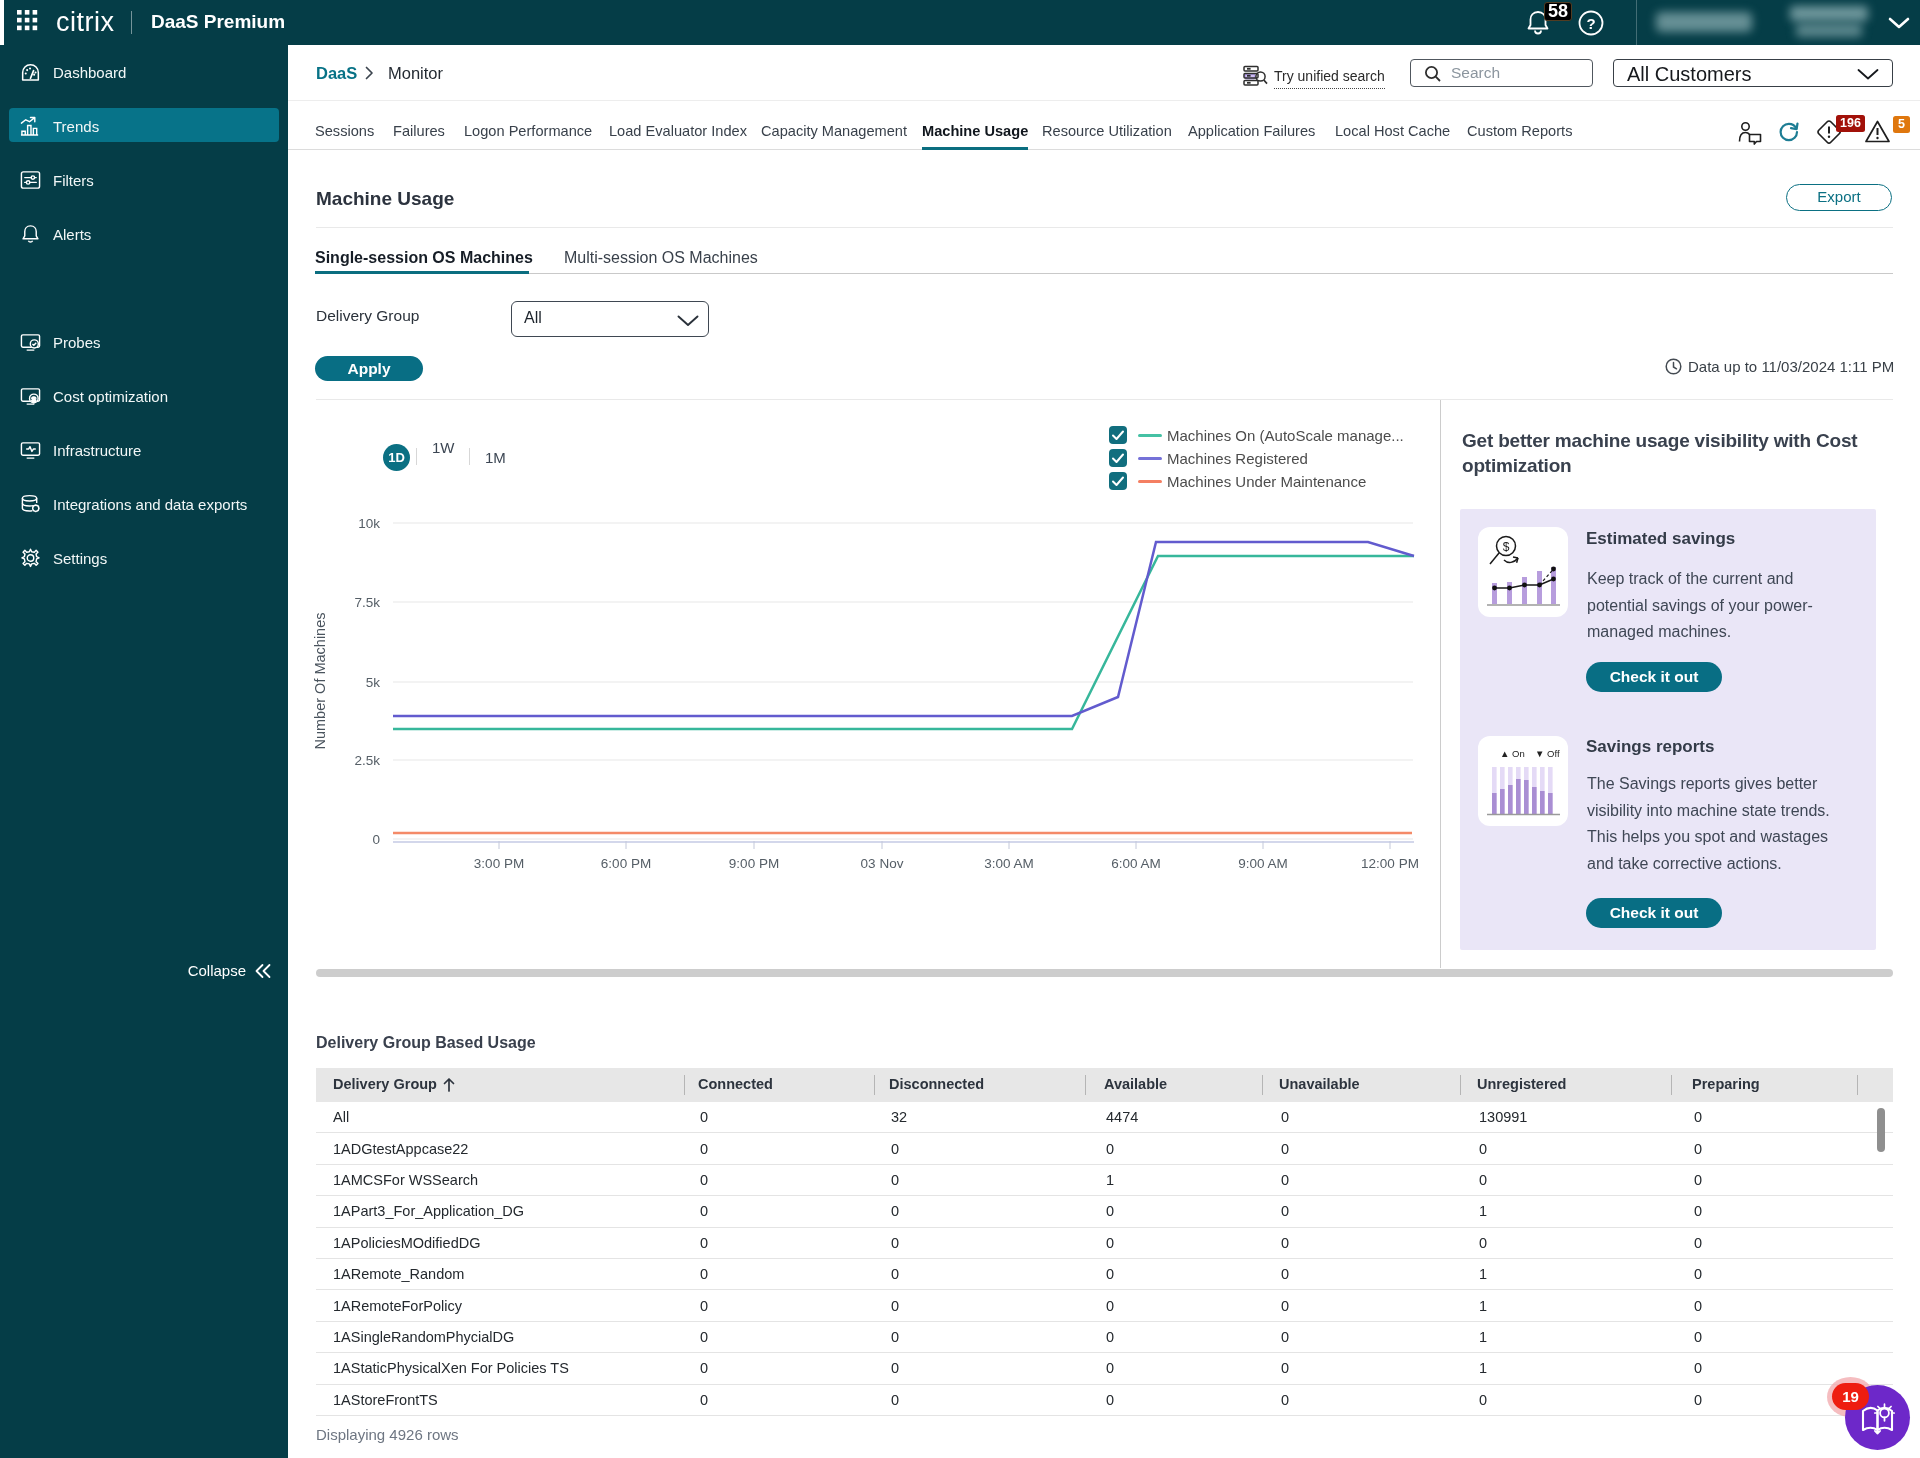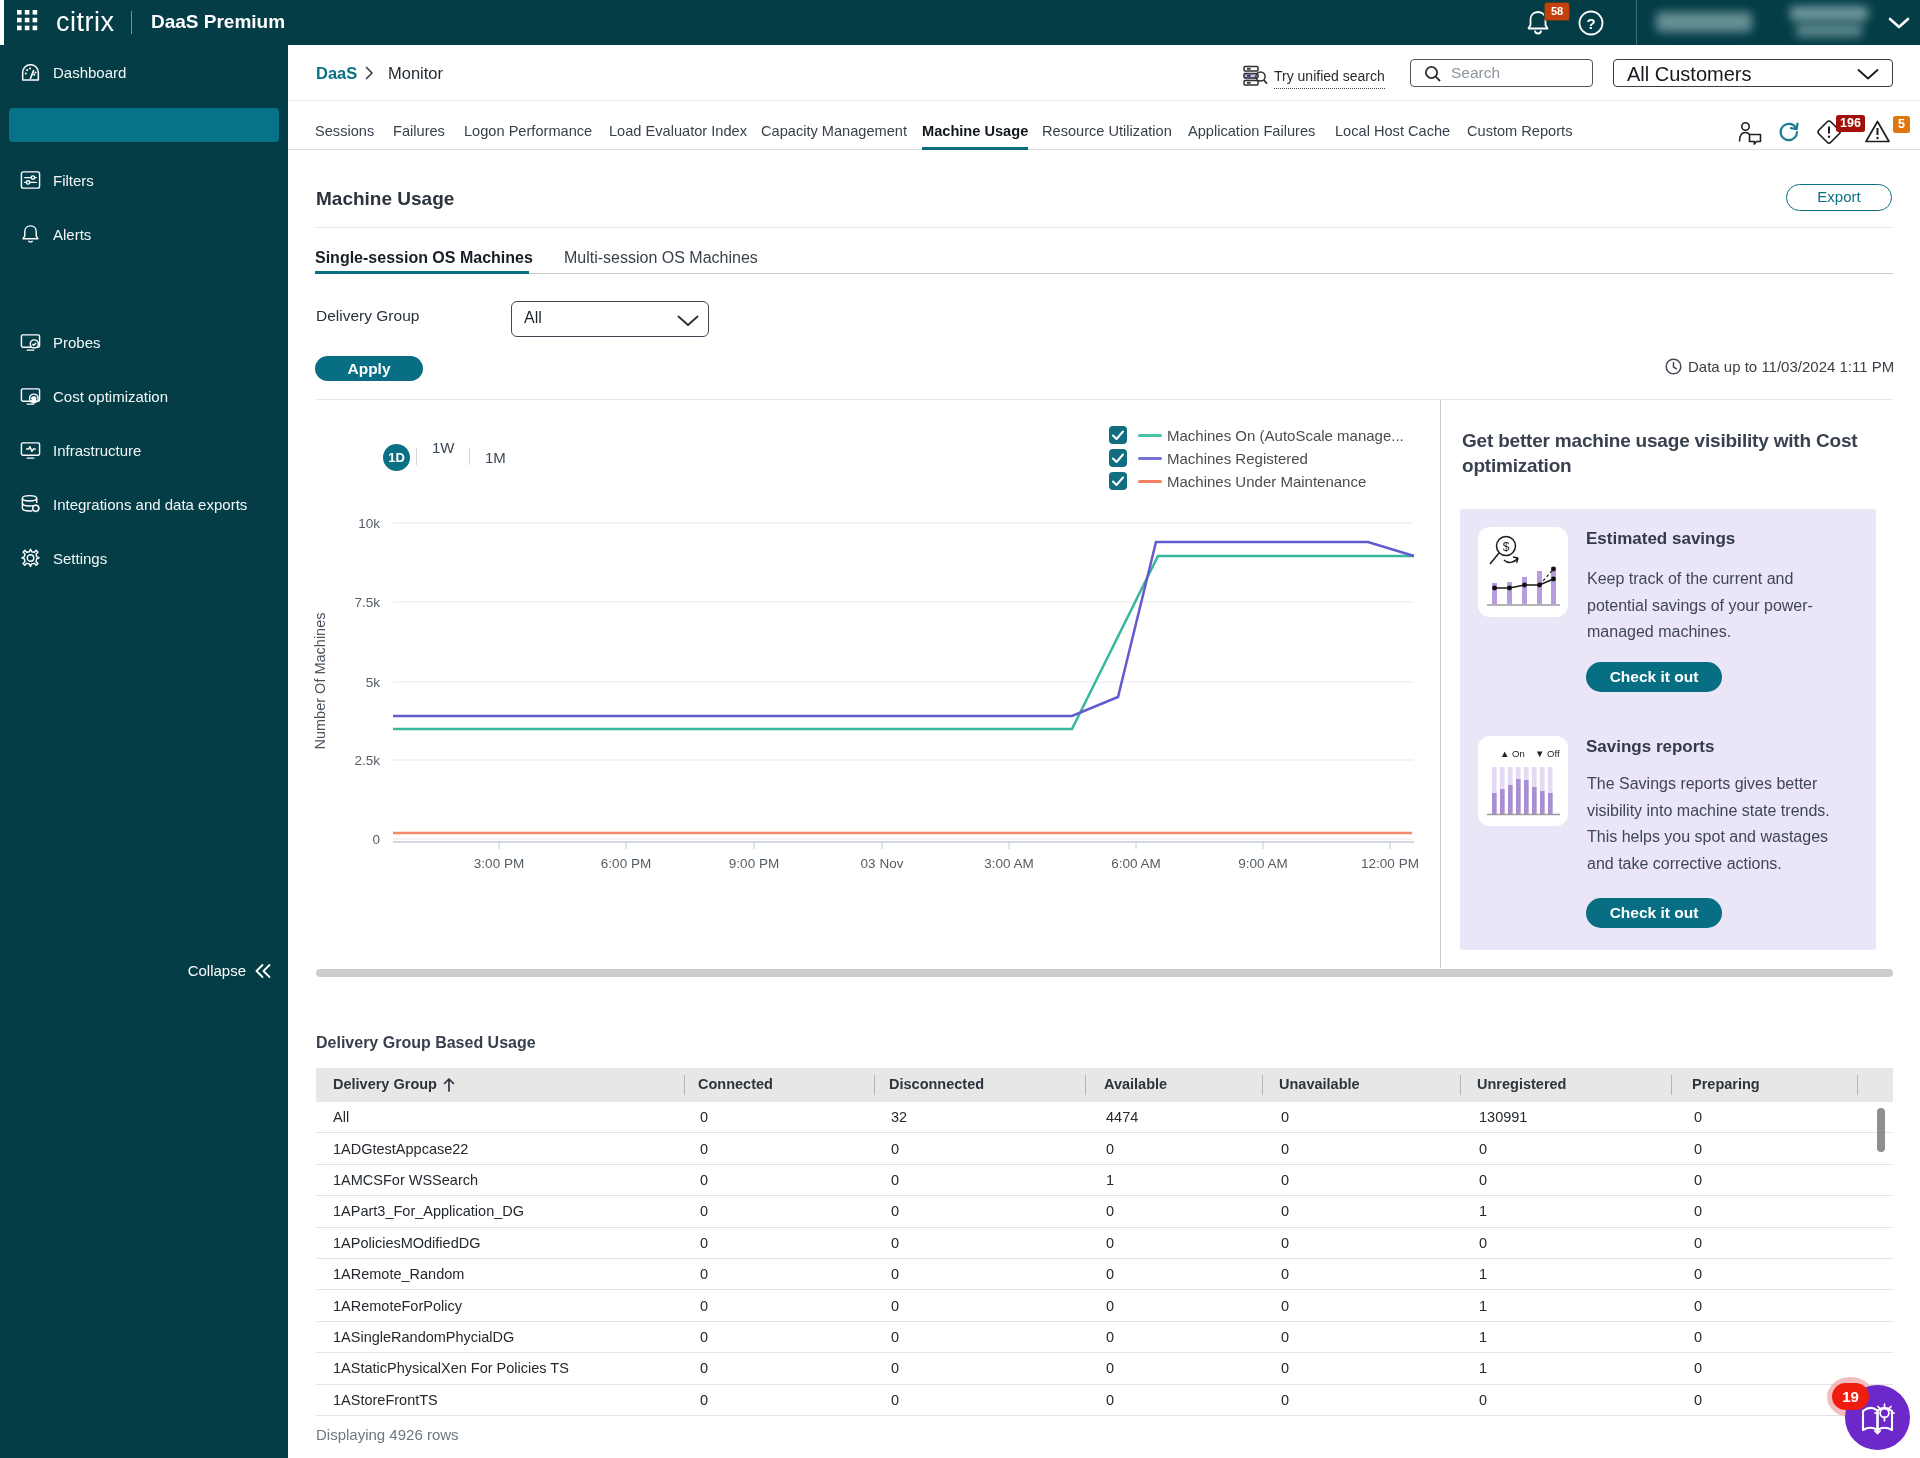--- a/index.html
+++ b/index.html
@@ -49,21 +49,21 @@
     </g>
   </svg>
   <div class="t" style="left:52px;top:7px;color:#fff;font-size:27px;letter-spacing:0.5px;">citrix</div>
   <div class="abs" style="left:127px;top:11px;width:1px;height:23px;background:rgba(255,255,255,0.45)"></div>
   <div class="t" style="left:147px;top:11px;color:#fff;font-size:19px;font-weight:bold;">DaaS Premium</div>
 
   <svg class="abs" style="left:1521px;top:9px" width="26" height="28" viewBox="0 0 26 28">
     <path d="M13 3 C8 3 5.5 6.5 5.5 10.5 L5.5 16 L3.5 19.5 L22.5 19.5 L20.5 16 L20.5 10.5 C20.5 6.5 18 3 13 3 Z" fill="none" stroke="#fff" stroke-width="1.8" stroke-linejoin="round"></path>
     <path d="M10 21.5 a3 3 0 0 0 6 0" fill="none" stroke="#fff" stroke-width="1.8"></path>
   </svg>
-  <div class="abs" style="left:1540px;top:2px;min-width:26px;height:19px;background:#c2410c;border:1px solid #513c22;border-radius:3px;color:#fff;font-size:11px;font-weight:bold;text-align:center;line-height:17px;padding:0 3px;">58</div>
+  <div class="abs" style="left:1540px;top:2px;min-width:26px;height:19px;background:#000000;border:1px solid #513c22;border-radius:3px;color:#fff;font-size:18px;font-weight:bold;text-align:center;line-height:17px;padding:0 3px;">58</div>
 
   <svg class="abs" style="left:1574px;top:10px" width="26" height="26" viewBox="0 0 26 26">
     <circle cx="13" cy="13" r="11.5" fill="none" stroke="#fff" stroke-width="1.8"></circle>
     <text x="13" y="18.5" text-anchor="middle" font-size="15" font-weight="bold" fill="#fff" font-family="Liberation Sans, sans-serif">?</text>
   </svg>
   <div class="abs" style="left:1632px;top:0;width:1px;height:45px;background:rgba(255,255,255,0.25)"></div>
 
   <div class="abs" style="left:1652px;top:12px;width:96px;height:20px;background:rgba(182,211,213,0.55);border-radius:5px;filter:blur(5px);"></div>
   <div class="abs" style="left:1786px;top:6px;width:78px;height:15px;background:rgba(182,211,213,0.6);border-radius:4px;filter:blur(5px);"></div>
   <div class="abs" style="left:1792px;top:24px;width:66px;height:13px;background:rgba(182,211,213,0.5);border-radius:4px;filter:blur(5px);"></div>
@@ -75,20 +75,33 @@
   <div id="selpill"></div>
   <div class="navitem" style="top:0px;">
     <svg class="ico" viewBox="0 0 22 22">
         <g fill="none" stroke="#fff" stroke-width="1.6">
           <path d="M2.8 19.3 L2.8 11.6 C2.8 7 6.4 3.4 11 3.4 C15.6 3.4 19.2 7 19.2 11.6 L19.2 19.3 Z" stroke-linejoin="round"></path>
           <path d="M11 17.5 L14.2 9.6" stroke-width="1.8" stroke-linecap="round"></path>
           <path d="M6 12.5 h0.01 M7.5 9 h0.01 M10.5 7.3 h0.01 M14.8 13.8 h0.01 M16.3 11.5 h0.01" stroke-width="2.2" stroke-linecap="round"></path>
         </g>
       </svg>
     <span class="lbl">Dashboard</span>
+  </div>
+  <div class="navitem" style="top:54px;">
+    <svg class="ico" viewBox="0 0 22 22">
+        <g fill="none" stroke="#fff" stroke-width="1.5">
+          <path d="M1.5 8 L6 4.5 L10 6.5 L15 2.5" stroke-linecap="round" stroke-linejoin="round"></path>
+          <path d="M15.5 6.5 L15.5 2 L11 2" stroke-linecap="round" stroke-linejoin="round"></path>
+          <path d="M2 20.5 L2 16.5 L5.5 16.5 L5.5 20.5"></path>
+          <path d="M8 20.5 L8 10.5 L11.5 10.5 L11.5 20.5"></path>
+          <path d="M14 20.5 L14 13.5 L17.5 13.5 L17.5 20.5"></path>
+          <path d="M1 20.5 L19 20.5"></path>
+        </g>
+      </svg>
+    <span class="lbl">Trends</span>
   </div>
   <div class="navitem" style="top:108px;">
     <svg class="ico" viewBox="0 0 22 22">
         <g fill="none" stroke="#fff" stroke-width="1.5">
           <rect x="1.5" y="2.5" width="19" height="17" rx="2"></rect>
           <path d="M5 8.5 h12 M5 13.5 h12" stroke-linecap="round"></path>
           <circle cx="13.5" cy="8.5" r="1.8" fill="#053d47"></circle>
           <circle cx="8.5" cy="13.5" r="1.8" fill="#053d47"></circle>
         </g>
       </svg>

